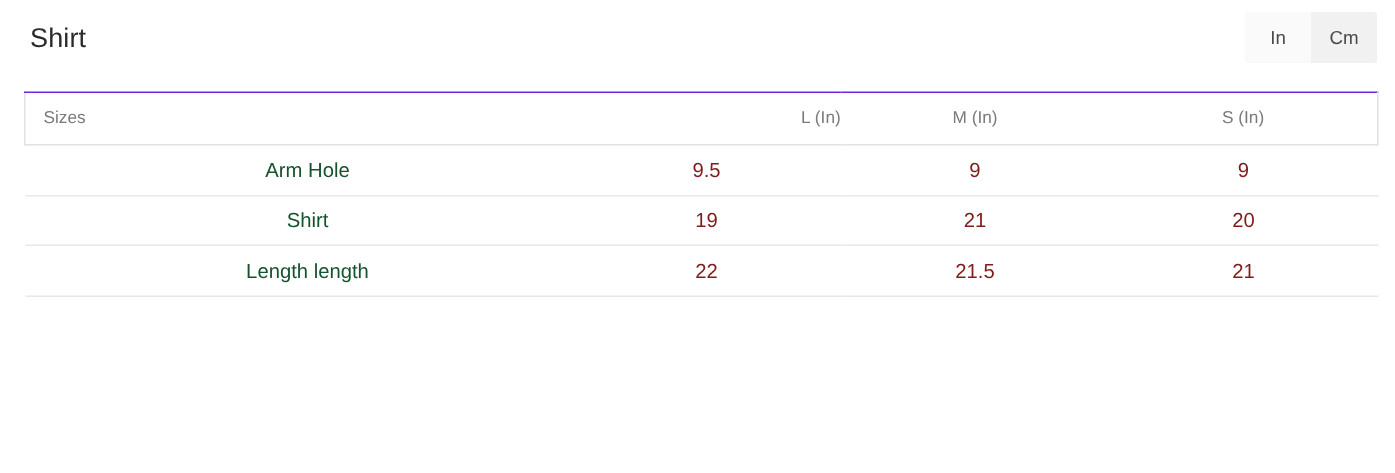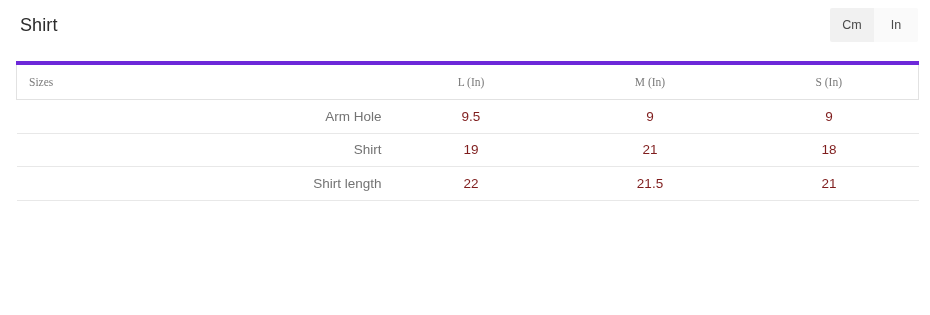--- a/index.html
+++ b/index.html
@@ -72,104 +72,103 @@
     left: 16px;
     top: 61px;
     width: 902px;
   }
   table.size-table {
     width: 902px;
     border-collapse: collapse;
     table-layout: fixed;
   }
   table.size-table thead th {
-    border-top: 4px solid #6d28d9;
+    border-top: 1px solid #6d28d9;
     border-bottom: 1px solid #e2e2e2;
     height: 34px;
     font-size: 11.5px;
     font-weight: 400;
     color: #7a7a7a;
     padding: 0;
     vertical-align: middle;
-    font-family: Liberation Serif, serif;
   }
   table.size-table thead th:first-child {
     border-left: 1px solid #e2e2e2;
     text-align: left;
     padding-left: 12px;
   }
   table.size-table thead th:last-child {
     border-right: 1px solid #e2e2e2;
   }
   table.size-table tbody td {
     border-bottom: 1px solid #e8e8e8;
     height: 32.5px;
     font-size: 13.5px;
     font-weight: 400;
     color: #4f4f4f;
     padding: 0;
     vertical-align: middle;
   }
   table.size-table tbody td.row-label {
-    text-align: right;
+    text-align: center;
     padding-left: 12px;
-    color: #737373;
+    color: #14532d;
   }
   table.size-table tbody td.value-cell {
     text-align: center;
     color: #7f1d1d;
   }
   .col-label { width: 365px; }
   .col-value { width: 179px; }
 </style>
 </head>
 <body>
 
 <div class="size-chart">
 
   <div class="chart-header">
     <h1 class="chart-title">Shirt</h1>
 
     <div class="unit-toggle">
+      <button class="unit-btn active">In</button>
       <button class="unit-btn inactive">Cm</button>
-      <button class="unit-btn active">In</button>
     </div>
   </div>
 
   <div class="table-wrap">
     <table class="size-table">
       <colgroup>
         <col class="col-label">
         <col class="col-value">
         <col class="col-value">
         <col class="col-value">
       </colgroup>
       <thead>
         <tr>
           <th style="text-align:left;">Sizes</th>
-          <th style="text-align:center;">L (In)</th>
+          <th style="text-align:right;">L (In)</th>
           <th style="text-align:center;">M (In)</th>
           <th style="text-align:center;">S (In)</th>
         </tr>
       </thead>
       <tbody>
         <tr>
           <td class="row-label">Arm Hole</td>
           <td class="value-cell">9.5</td>
           <td class="value-cell">9</td>
           <td class="value-cell">9</td>
         </tr>
         <tr>
           <td class="row-label">Shirt</td>
           <td class="value-cell">19</td>
           <td class="value-cell">21</td>
-          <td class="value-cell">18</td>
+          <td class="value-cell">20</td>
         </tr>
         <tr>
-          <td class="row-label">Shirt length</td>
+          <td class="row-label">Length length</td>
           <td class="value-cell">22</td>
           <td class="value-cell">21.5</td>
           <td class="value-cell">21</td>
         </tr>
       </tbody>
     </table>
   </div>
 
 </div>
 

